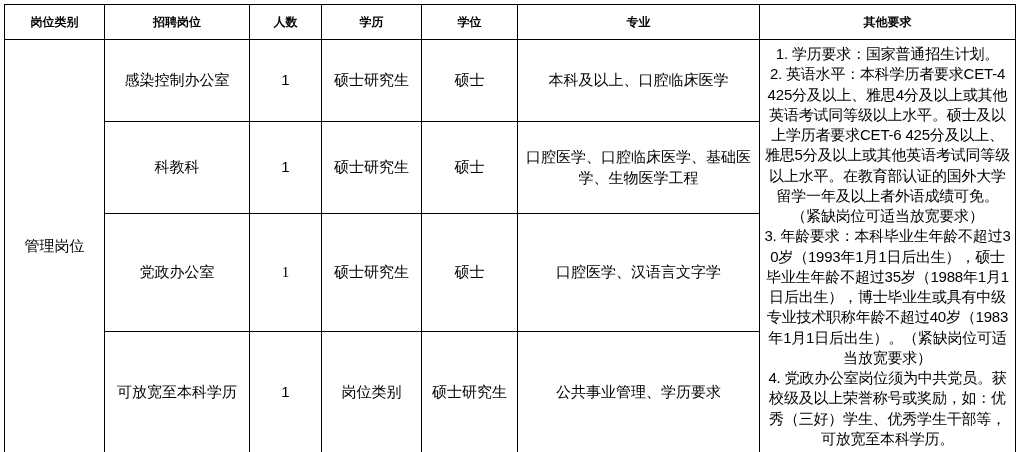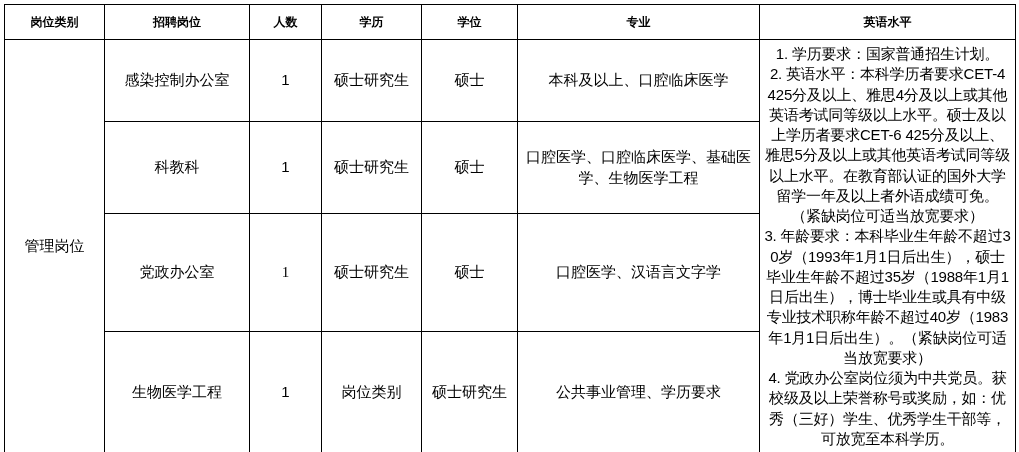--- a/index.html
+++ b/index.html
@@ -85,21 +85,21 @@
         <col class="c6">
     </colgroup>
     <thead>
       <tr>
         <th>岗位类别</th>
         <th>招聘岗位</th>
         <th>人数</th>
         <th>学历</th>
         <th>学位</th>
         <th>专业</th>
-        <th>英语水平</th>
+        <th>其他要求</th>
       </tr>
     </thead>
     <tbody>
       <tr class="row-h1">
         <td class="category" rowspan="4">管理岗位</td>
         <td>感染控制办公室</td>
         <td>1</td>
         <td>硕士研究生</td>
         <td>硕士</td>
         <td class="nowrap-multi">本科及以上、口腔临床医学</td>
@@ -118,21 +118,21 @@
         <td class="nowrap-multi">口腔医学、口腔临床医学、基础医学、生物医学工程</td>
       </tr>
       <tr class="row-h3">
         <td>党政办公室</td>
         <td>1</td>
         <td>硕士研究生</td>
         <td>硕士</td>
         <td class="nowrap-multi">口腔医学、汉语言文字学</td>
       </tr>
       <tr class="row-h4">
-        <td>生物医学工程</td>
+        <td>可放宽至本科学历</td>
         <td>1</td>
         <td>岗位类别</td>
         <td>硕士研究生</td>
         <td class="nowrap-multi">公共事业管理、学历要求</td>
       </tr>
     </tbody>
   </table>
 </div>
 
 </body></html>

